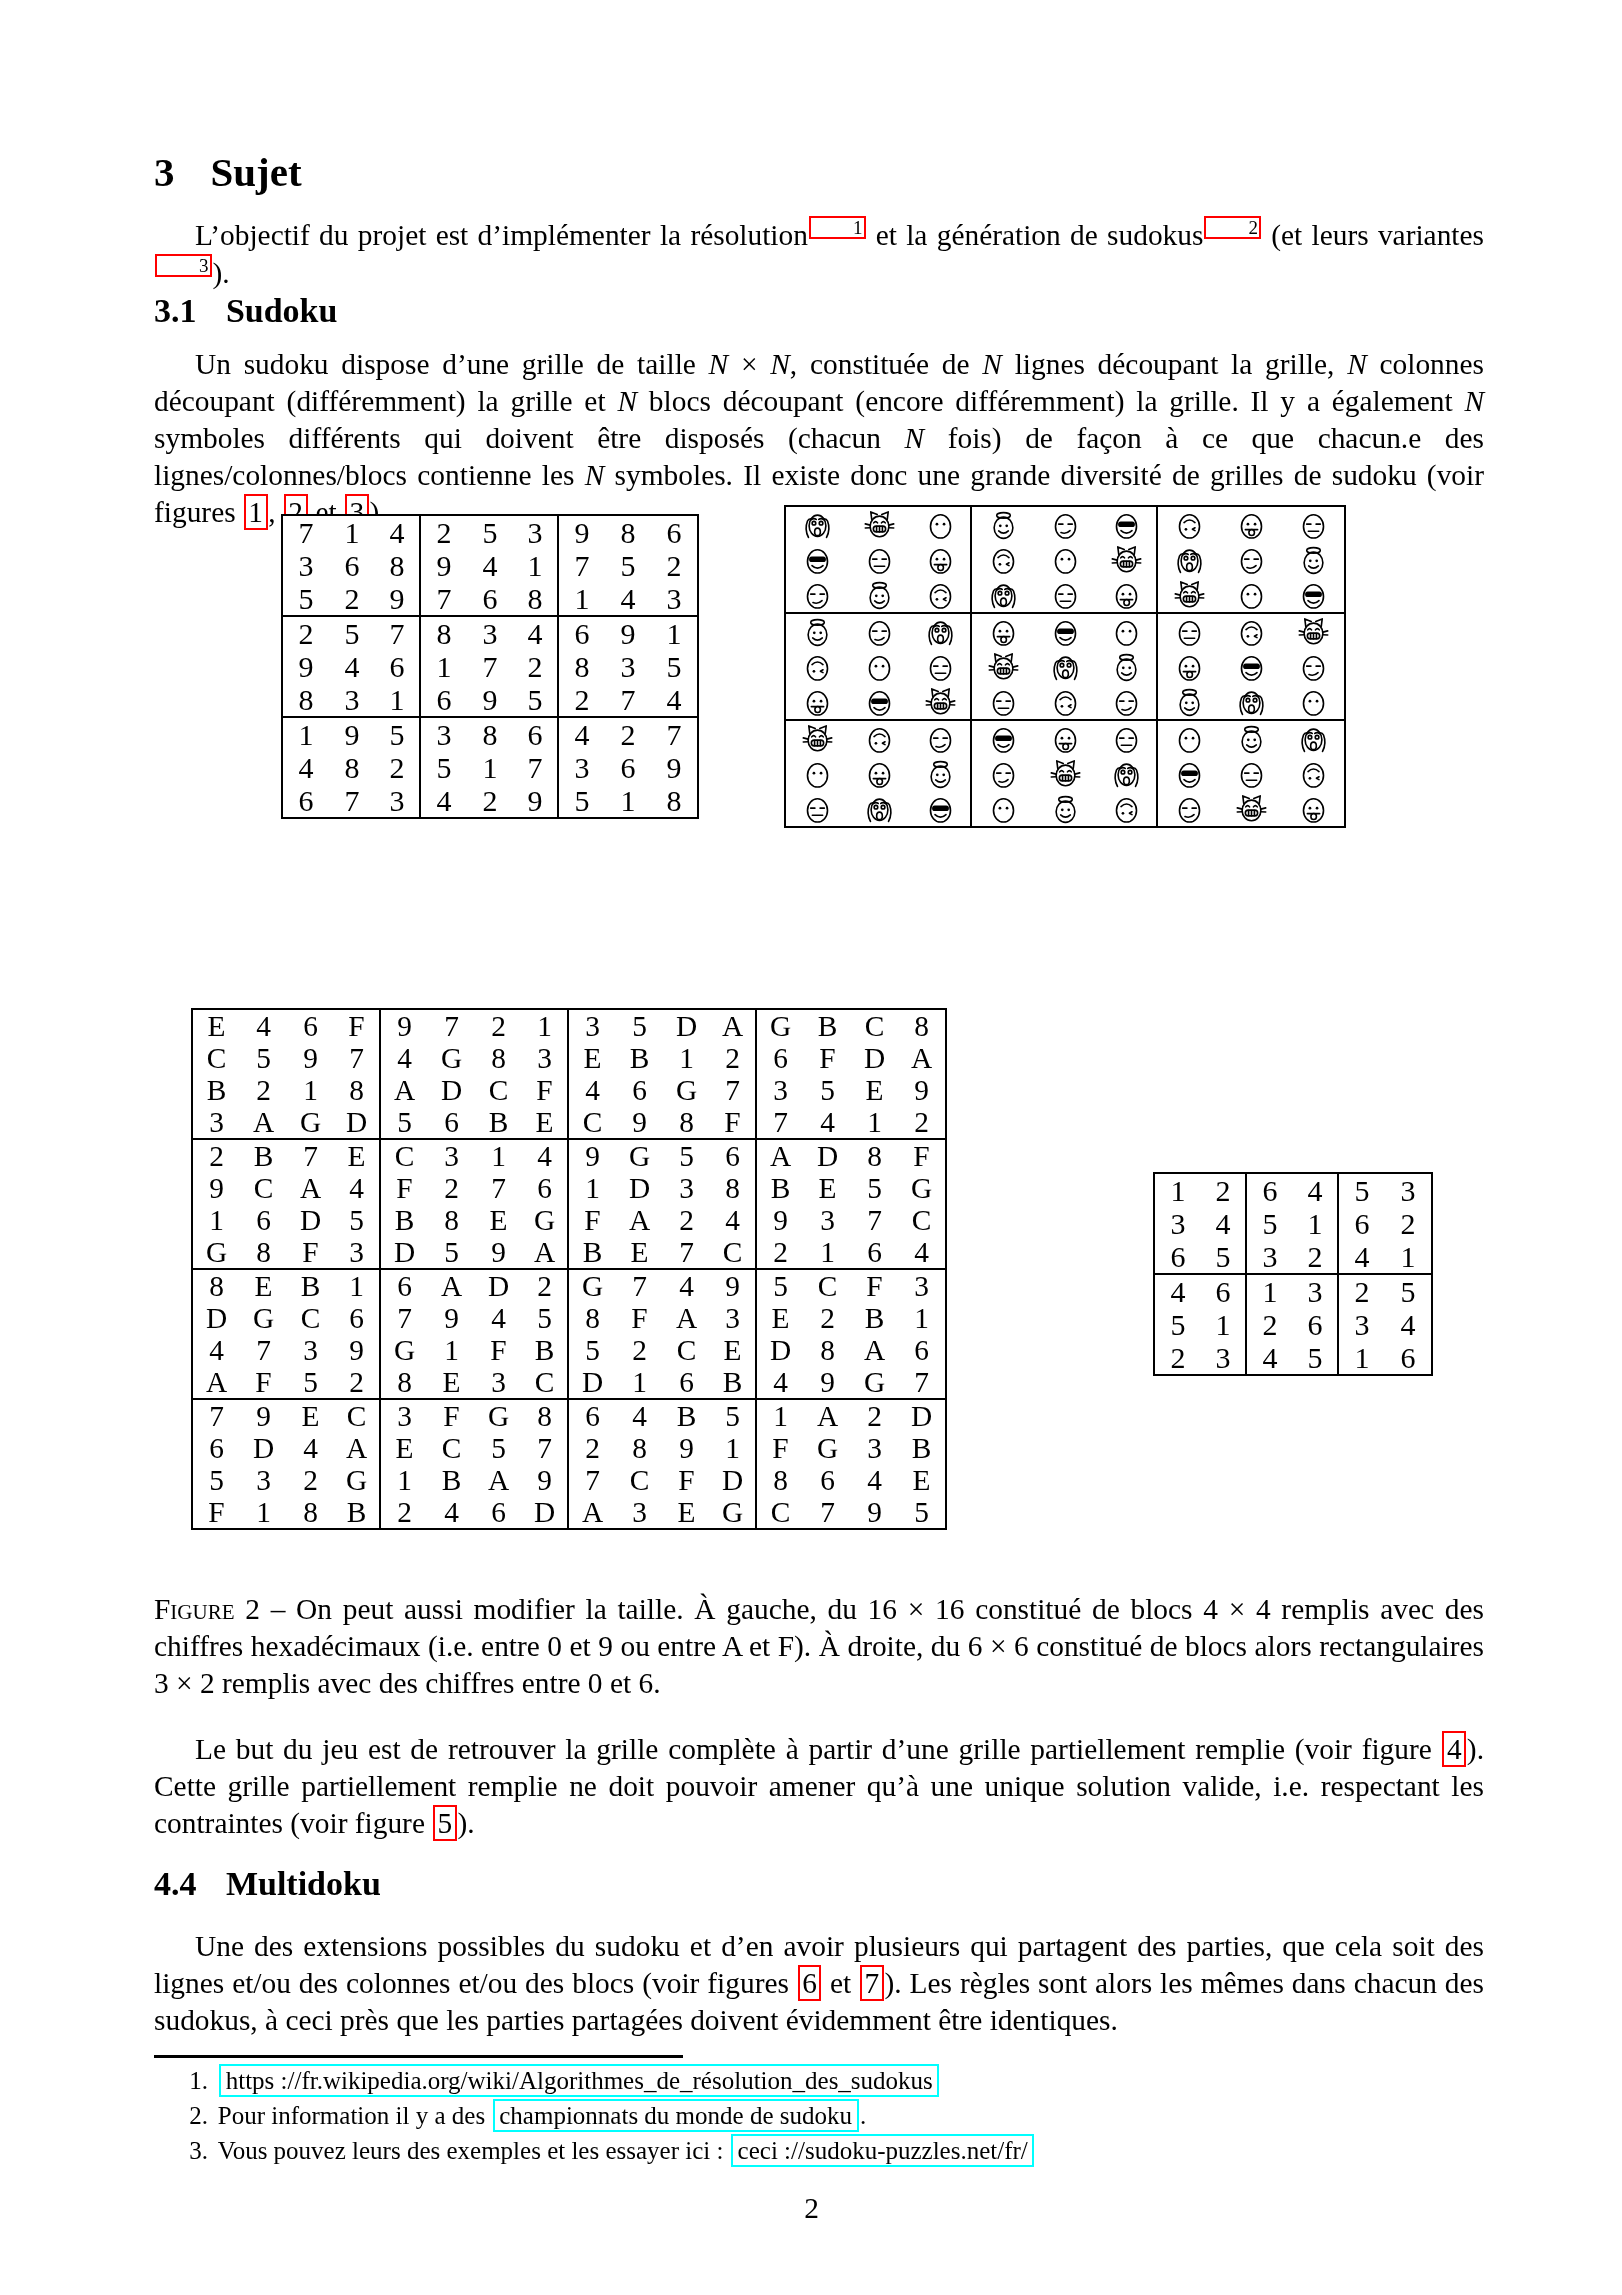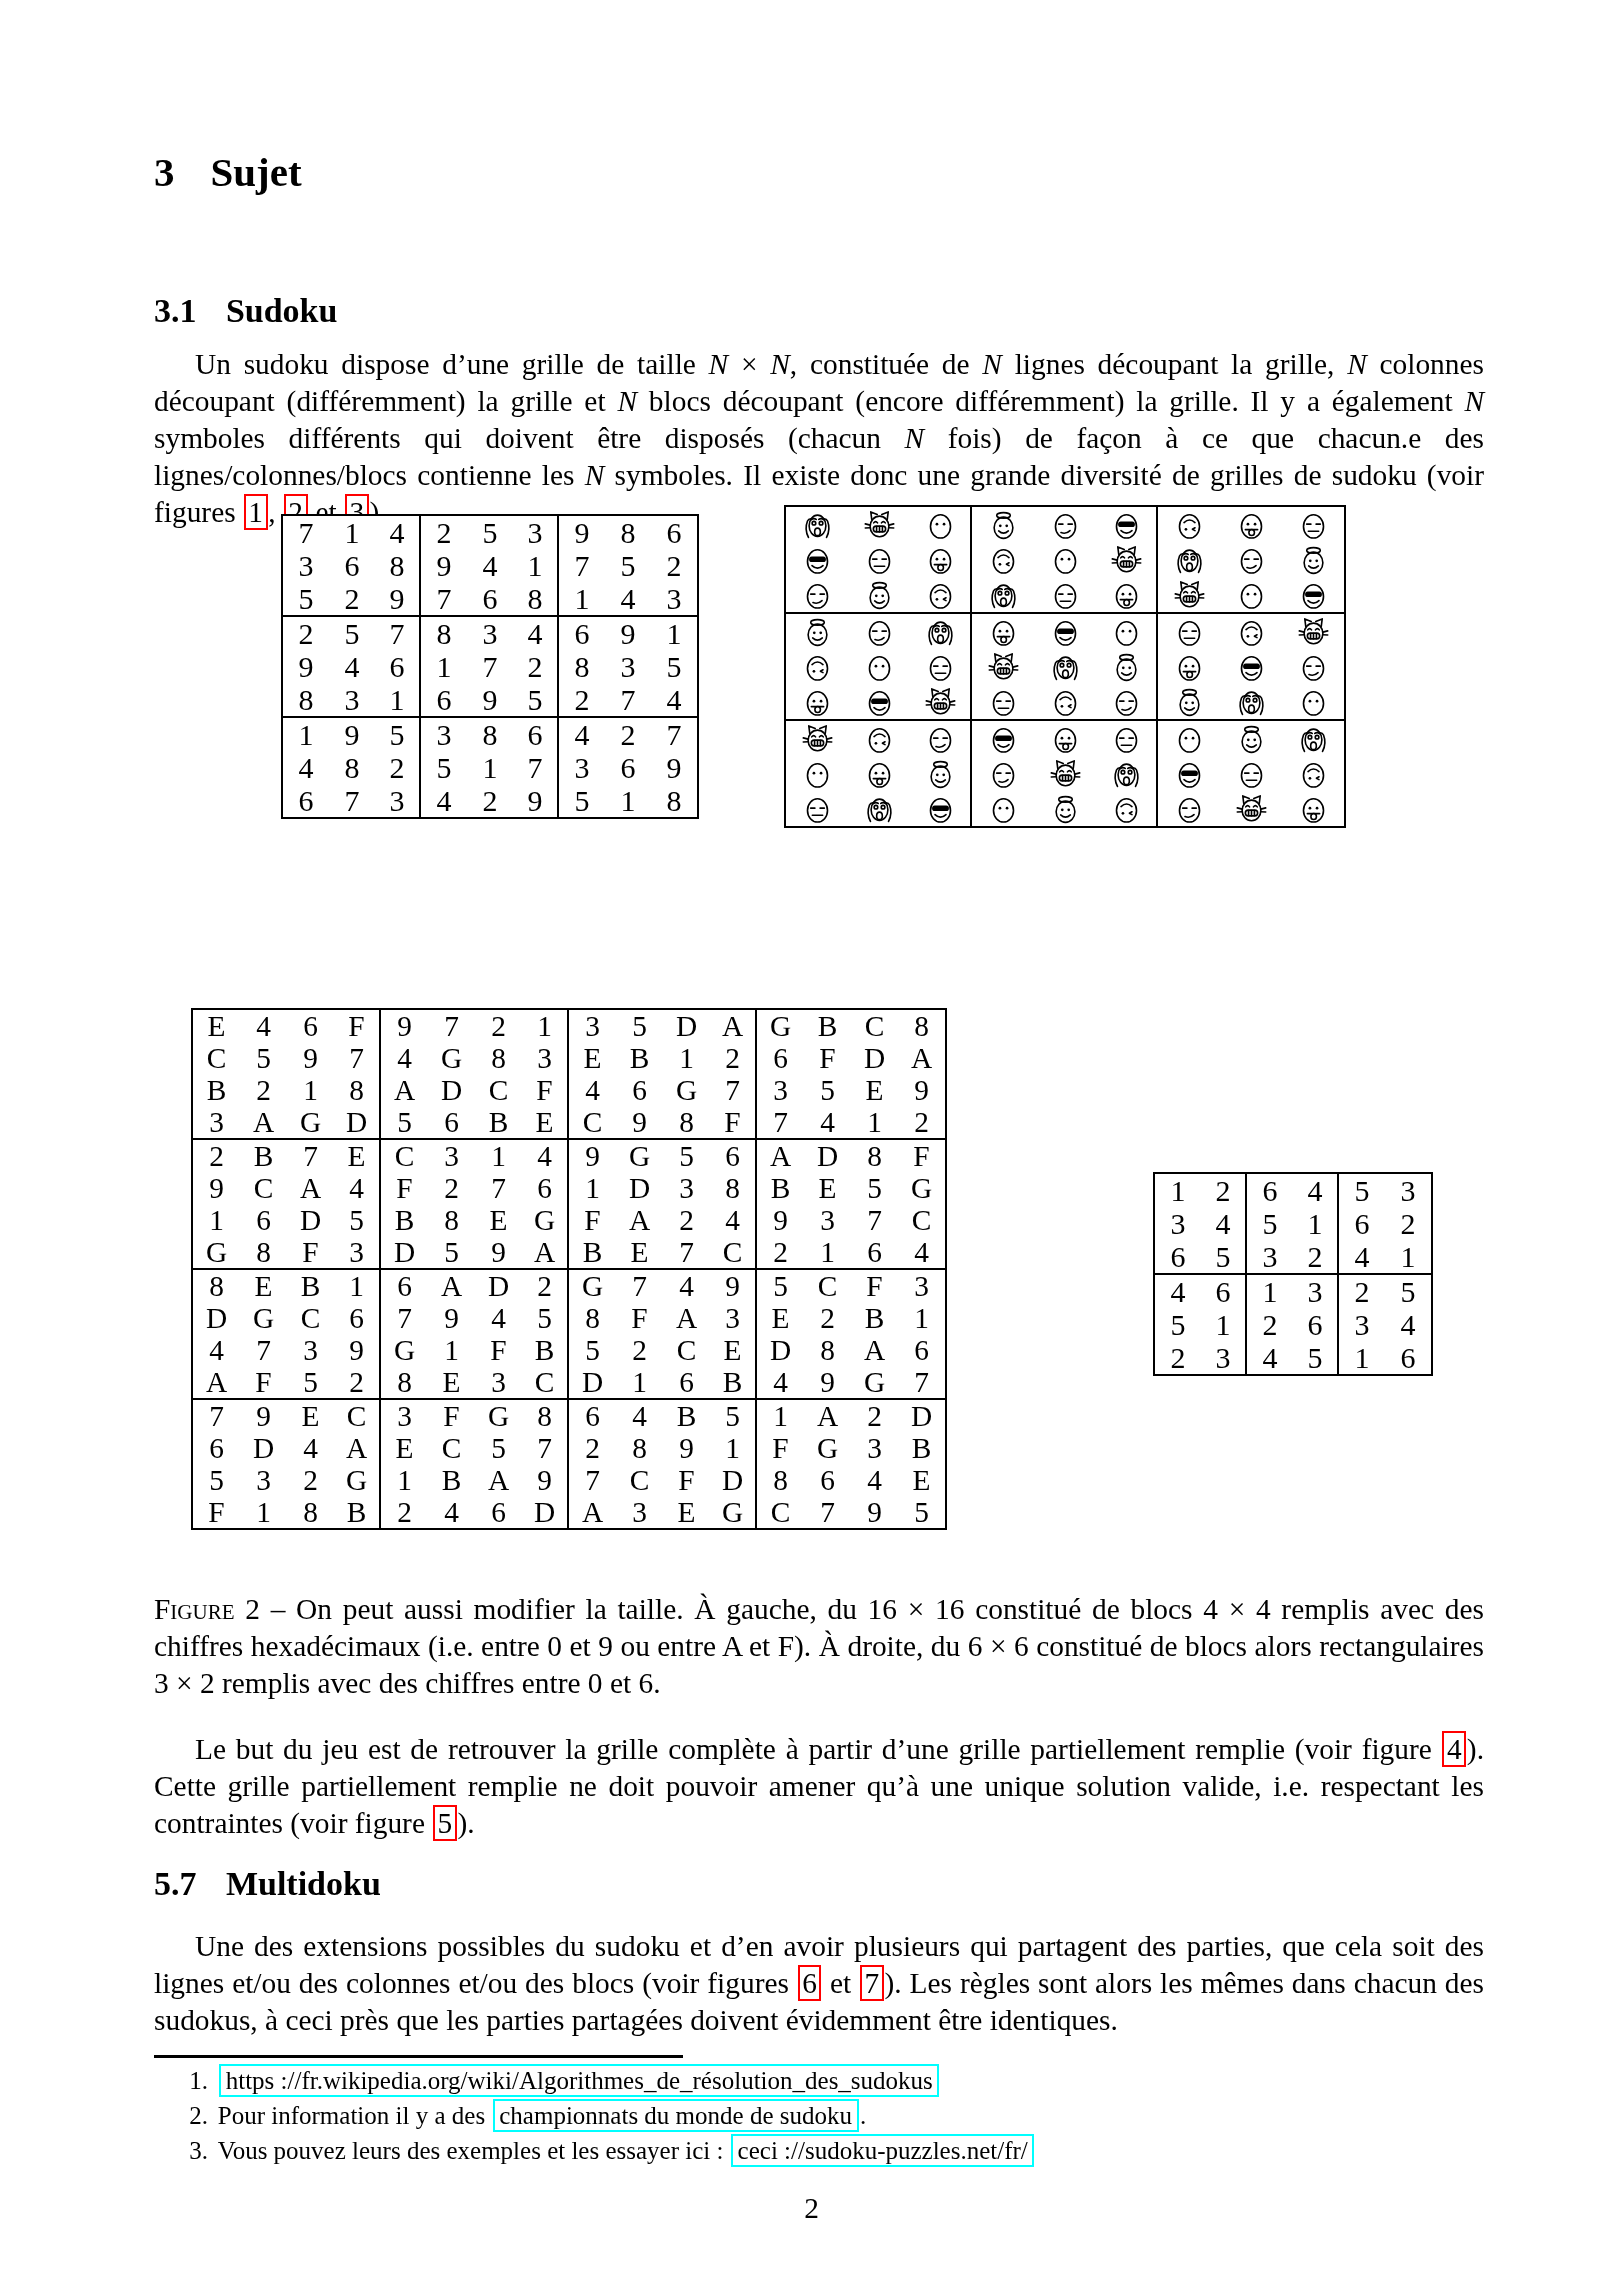--- a/index.html
+++ b/index.html
@@ -41,20 +41,21 @@
 </style>
 </head>
 <body>
 
 <div class="page">
 
   <div class="abs sec-heading" style="left:154px;top:148px;">
     <span class="num">3</span><span>Sujet</span>
   </div>
 
+  <div class="abs body-text indent" style="left:154px;top:216px;width:1330px;"><span>L’objectif du projet est d’implémenter la résolution</span><span class="footref">1</span><span> et la génération de sudokus</span><span class="footref">2</span><span> (et leurs variantes</span><span class="footref">3</span><span>).</span></div>
 
   <div class="abs subsec-heading" style="left:154px;top:292px;">
     <span class="num">3.1</span><span>Sudoku</span>
   </div>
 
   <div class="abs body-text indent" style="left:154px;top:346px;width:1330px;"><span>Un sudoku dispose d’une grille de taille </span><span class="math">N</span><span> × </span><span class="math">N</span><span>, constituée de </span><span class="math">N</span><span> lignes découpant la grille, </span><span class="math">N</span><span> colonnes découpant (différemment) la grille et </span><span class="math">N</span><span> blocs découpant (encore différemment) la grille. Il y a également </span><span class="math">N</span><span> symboles différents qui doivent être disposés (chacun </span><span class="math">N</span><span> fois) de façon à ce que chacun.e des lignes/colonnes/blocs contienne les </span><span class="math">N</span><span> symboles. Il existe donc une grande diversité de grilles de sudoku (voir figures </span><span class="figref">1</span><span>, </span><span class="figref">2</span><span> et </span><span class="figref">3</span><span>).</span></div>
 
   <div class="abs grid g9" style="left: 281px; top: 514px; grid-template-columns: repeat(9, 46px);">
       <div class="cell" style="height: 33px;">
         <span>7</span>
@@ -1995,21 +1996,21 @@
       <div class="cell" style="height: 33px;">
         <span>6</span>
       </div>
     </div>
 
   <div class="abs body-text" style="left:154px;top:1591px;width:1330px;"><span class="figlabel">Figure 2</span><span> – On peut aussi modifier la taille. À gauche, du 16 × 16 constitué de blocs 4 × 4 remplis avec des chiffres hexadécimaux (i.e. entre 0 et 9 ou entre A et F). À droite, du 6 × 6 constitué de blocs alors rectangulaires 3 × 2 remplis avec des chiffres entre 0 et 6.</span></div>
 
   <div class="abs body-text indent" style="left:154px;top:1731px;width:1330px;"><span>Le but du jeu est de retrouver la grille complète à partir d’une grille partiellement remplie (voir figure </span><span class="figref">4</span><span>). Cette grille partiellement remplie ne doit pouvoir amener qu’à une unique solution valide, i.e. respectant les contraintes (voir figure </span><span class="figref">5</span><span>).</span></div>
 
   <div class="abs subsec-heading" style="left:154px;top:1865px;">
-    <span class="num">5.7</span><span>Multidoku</span>
+    <span class="num">4.4</span><span>Multidoku</span>
   </div>
 
   <div class="abs body-text indent" style="left:154px;top:1928px;width:1330px;"><span>Une des extensions possibles du sudoku et d’en avoir plusieurs qui partagent des parties, que cela soit des lignes et/ou des colonnes et/ou des blocs (voir figures </span><span class="figref">6</span><span> et </span><span class="figref">7</span><span>). Les règles sont alors les mêmes dans chacun des sudokus, à ceci près que les parties partagées doivent évidemment être identiques.</span></div>
 
   <div class="abs fnrule" style="left:154px;top:2055px;width:529px;"></div>
 
   <div class="abs footnotes" style="left:177px;top:2063px;width:1302px;">
       <div class="fn">
         <span class="fn-num">1.</span>
         <span><span class="urlbox">https ://fr.wikipedia.org/wiki/Algorithmes_de_résolution_des_sudokus</span></span>

